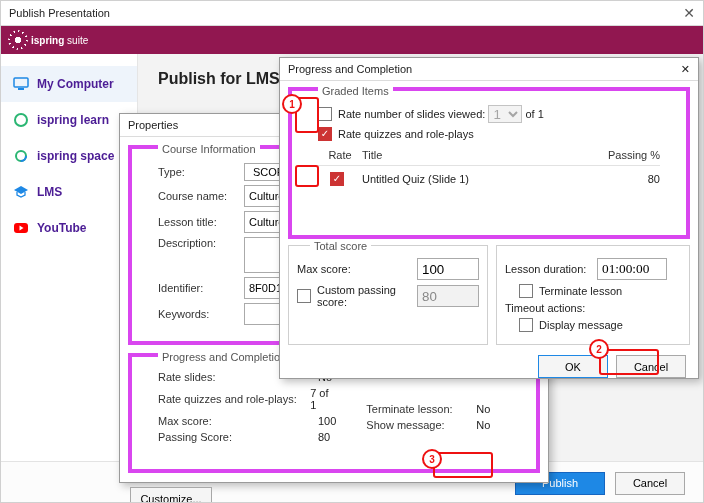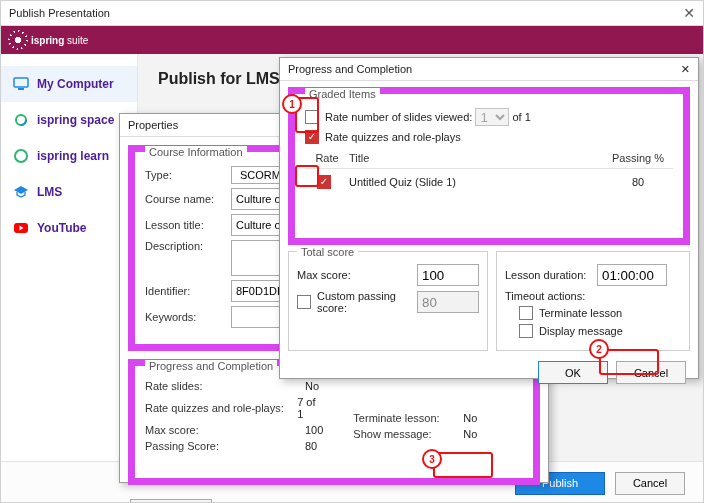--- a/index.html
+++ b/index.html
@@ -19,21 +19,21 @@
   .sidebar-item.sel{background:#eef4fb}
   .content{flex:1;padding:16px 20px 0 20px;position:relative}
   .content-title{font-size:16px;font-weight:600;color:#222;margin-bottom:6px}
   .pp-footer{height:42px;border-top:1px solid #e3e3e3;display:flex;justify-content:flex-end;align-items:center;gap:10px;padding:0 18px;background:#fcfcfc}
   .btn{min-width:70px;height:23px;border:1px solid #a8a8a8;background:#f5f5f5;font-size:11px;cursor:pointer}
   .btn.primary{background:#1e88e5;color:#fff;border-color:#1565c0;min-width:90px}
   
   .dlg{position:absolute;background:#fff;border:1px solid #9a9a9a;box-shadow:3px 3px 8px rgba(0,0,0,.25)}
   .dlg-title{height:22px;line-height:22px;padding:0 8px;background:#fff;border-bottom:1px solid #dcdcdc;display:flex;justify-content:space-between;font-size:11px}
   .props{left:118px;top:112px;width:428px;height:368px}
-  .box{border:7px solid #d946ef;margin:8px;padding:8px 10px;font-size:11px}
+  .box{border:4px solid #d946ef;margin:8px;padding:8px 26px;font-size:11px}
   .box-head{position:relative;top:-14px;background:#fff;display:inline-block;padding:0 4px;color:#555}
   .box-body{margin-top:-10px}
   .row{display:flex;align-items:center;margin:4px 0}
   .lbl{width:86px;color:#333}
   .val input,.val select{height:18px;font-size:11px;border:1px solid #aaa;padding:1px 4px;background:#fff}
   .val input{width:202px}
   .val select{width:210px}
   .desc{width:202px;height:34px;border:1px solid #aaa}
   .pc-grid .row .lbl{width:160px}
   .props-footer{display:flex;align-items:center;padding:6px 10px;gap:10px}
@@ -42,21 +42,21 @@
   
   .pac{left:278px;top:56px;width:418px;height:320px}
   .pac .box{margin:6px 8px}
   .chk{width:12px;height:12px;border:1px solid #7a7a7a;display:inline-flex;align-items:center;justify-content:center;margin-right:6px;flex:0 0 12px}
   .chk.on{background:#c33;border-color:#c33;color:#fff;font-size:10px;line-height:1}
   .chk.on::after{content:"✓"}
   .tbl-head{display:flex;font-weight:400;color:#333;border-bottom:1px solid #e2e2e2;padding:4px 0;margin-top:4px}
   .tbl-row{display:flex;align-items:center;padding:6px 0}
   .c-rate{width:44px;display:flex;justify-content:center}
   .c-title{flex:1}
-  .c-pass{width:70px;text-align:center}
+  .c-pass{width:70px;text-align:right}
   .pac-bottom{display:flex;gap:8px;padding:0 8px}
   .score-box,.timeout-box{flex:1;border:1px solid #cfcfcf;padding:8px;font-size:11px}
   .score-box input,.timeout-box input{width:52px;height:18px;border:1px solid #aaa;text-align:left;padding:1px 4px}
   .score-box input[disabled]{background:#f2f2f2;color:#888}
   .pac-btns{display:flex;justify-content:flex-end;gap:8px;padding:10px 12px}
   
   .callout{position:absolute;border:2px solid #e11;border-radius:3px;pointer-events:none}
   .badge{position:absolute;width:16px;height:16px;border:2px solid #e11;border-radius:50%;background:#fff;color:#e11;font-weight:700;font-size:10px;display:flex;align-items:center;justify-content:center;pointer-events:none}
   
   .ico{width:16px;height:16px;display:inline-block}
@@ -88,33 +88,33 @@
             <svg viewBox="0 0 16 16">
               <rect x="1" y="2" width="14" height="9" rx="1" fill="none" stroke="#1e88e5" stroke-width="1.5"></rect>
               <rect x="5" y="12" width="6" height="2" fill="#1e88e5"></rect>
             </svg>
           </span>
         <span>My Computer</span>
       </div>
       <div class="sidebar-item">
         <span class="ico">
             <svg viewBox="0 0 16 16">
+              <circle cx="8" cy="8" r="6" fill="none" stroke="#2bb673" stroke-width="2"></circle>
+            </svg>
+          </span>
+        <span>ispring learn</span>
+      </div>
+      <div class="sidebar-item">
+        <span class="ico">
+            <svg viewBox="0 0 16 16">
               <circle cx="8" cy="8" r="5" fill="none" stroke="#2bb673" stroke-width="2"></circle>
               <circle cx="8" cy="8" r="5" fill="none" stroke="#1e88e5" stroke-width="2" stroke-dasharray="8 24"></circle>
             </svg>
           </span>
         <span>ispring space</span>
-      </div>
-      <div class="sidebar-item">
-        <span class="ico">
-            <svg viewBox="0 0 16 16">
-              <circle cx="8" cy="8" r="6" fill="none" stroke="#2bb673" stroke-width="2"></circle>
-            </svg>
-          </span>
-        <span>ispring learn</span>
       </div>
       <div class="sidebar-item">
         <span class="ico">
             <svg viewBox="0 0 16 16">
               <path d="M8 2 L15 6 L8 10 L1 6 Z" fill="#1e88e5"></path>
               <path d="M4 8 v3 l4 2 4-2 v-3" fill="none" stroke="#1e88e5" stroke-width="1.3"></path>
             </svg>
           </span>
         <span>LMS</span>
       </div>
@@ -250,43 +250,43 @@
               <span class="chk on"></span>
             </span>
           <span class="c-title">Untitled Quiz (Slide 1)</span>
           <span class="c-pass">80</span>
         </div>
       </div>
     </div>
 
     <div class="pac-bottom">
       <div class="score-box">
-        <div style="margin:-14px 0 6px 0"><span style="background:#fff;padding:0 4px;color:#555">Total score</span></div>
+        <div style="margin:-14px 0 6px 13px"><span style="background:#fff;padding:0 4px;color:#555">Total score</span></div>
         <div class="row">
             <span style="width:120px">Max score:</span>
           <input value="100" style="">
           </div>
         <div class="row">
             <span class="chk"></span>
           <span style="width:100px">Custom passing score:</span>
           <input disabled="" value="80" style="">
           </div>
       </div>
       <div class="timeout-box">
         <div class="row">
             <span style="width:92px">Lesson duration:</span>
-          <input style="width: 60px;" value="01:00:00">
-          </div>
-        <div class="row">
-            <span>Timeout actions:</span>
+          <input style="width: 60px; font-family: Liberation Serif, serif;" value="01:00:00">
           </div>
         <div class="row" style="padding-left:14px">
             <span class="chk"></span>
             <span>Terminate lesson</span>
           </div>
+        <div class="row">
+            <span>Timeout actions:</span>
+          </div>
         <div class="row" style="padding-left:14px">
             <span class="chk"></span>
             <span>Display message</span>
           </div>
       </div>
     </div>
 
     <div class="pac-btns">
       <button class="btn" style="border-color:#1e88e5">OK</button>
       <button class="btn">Cancel</button>

